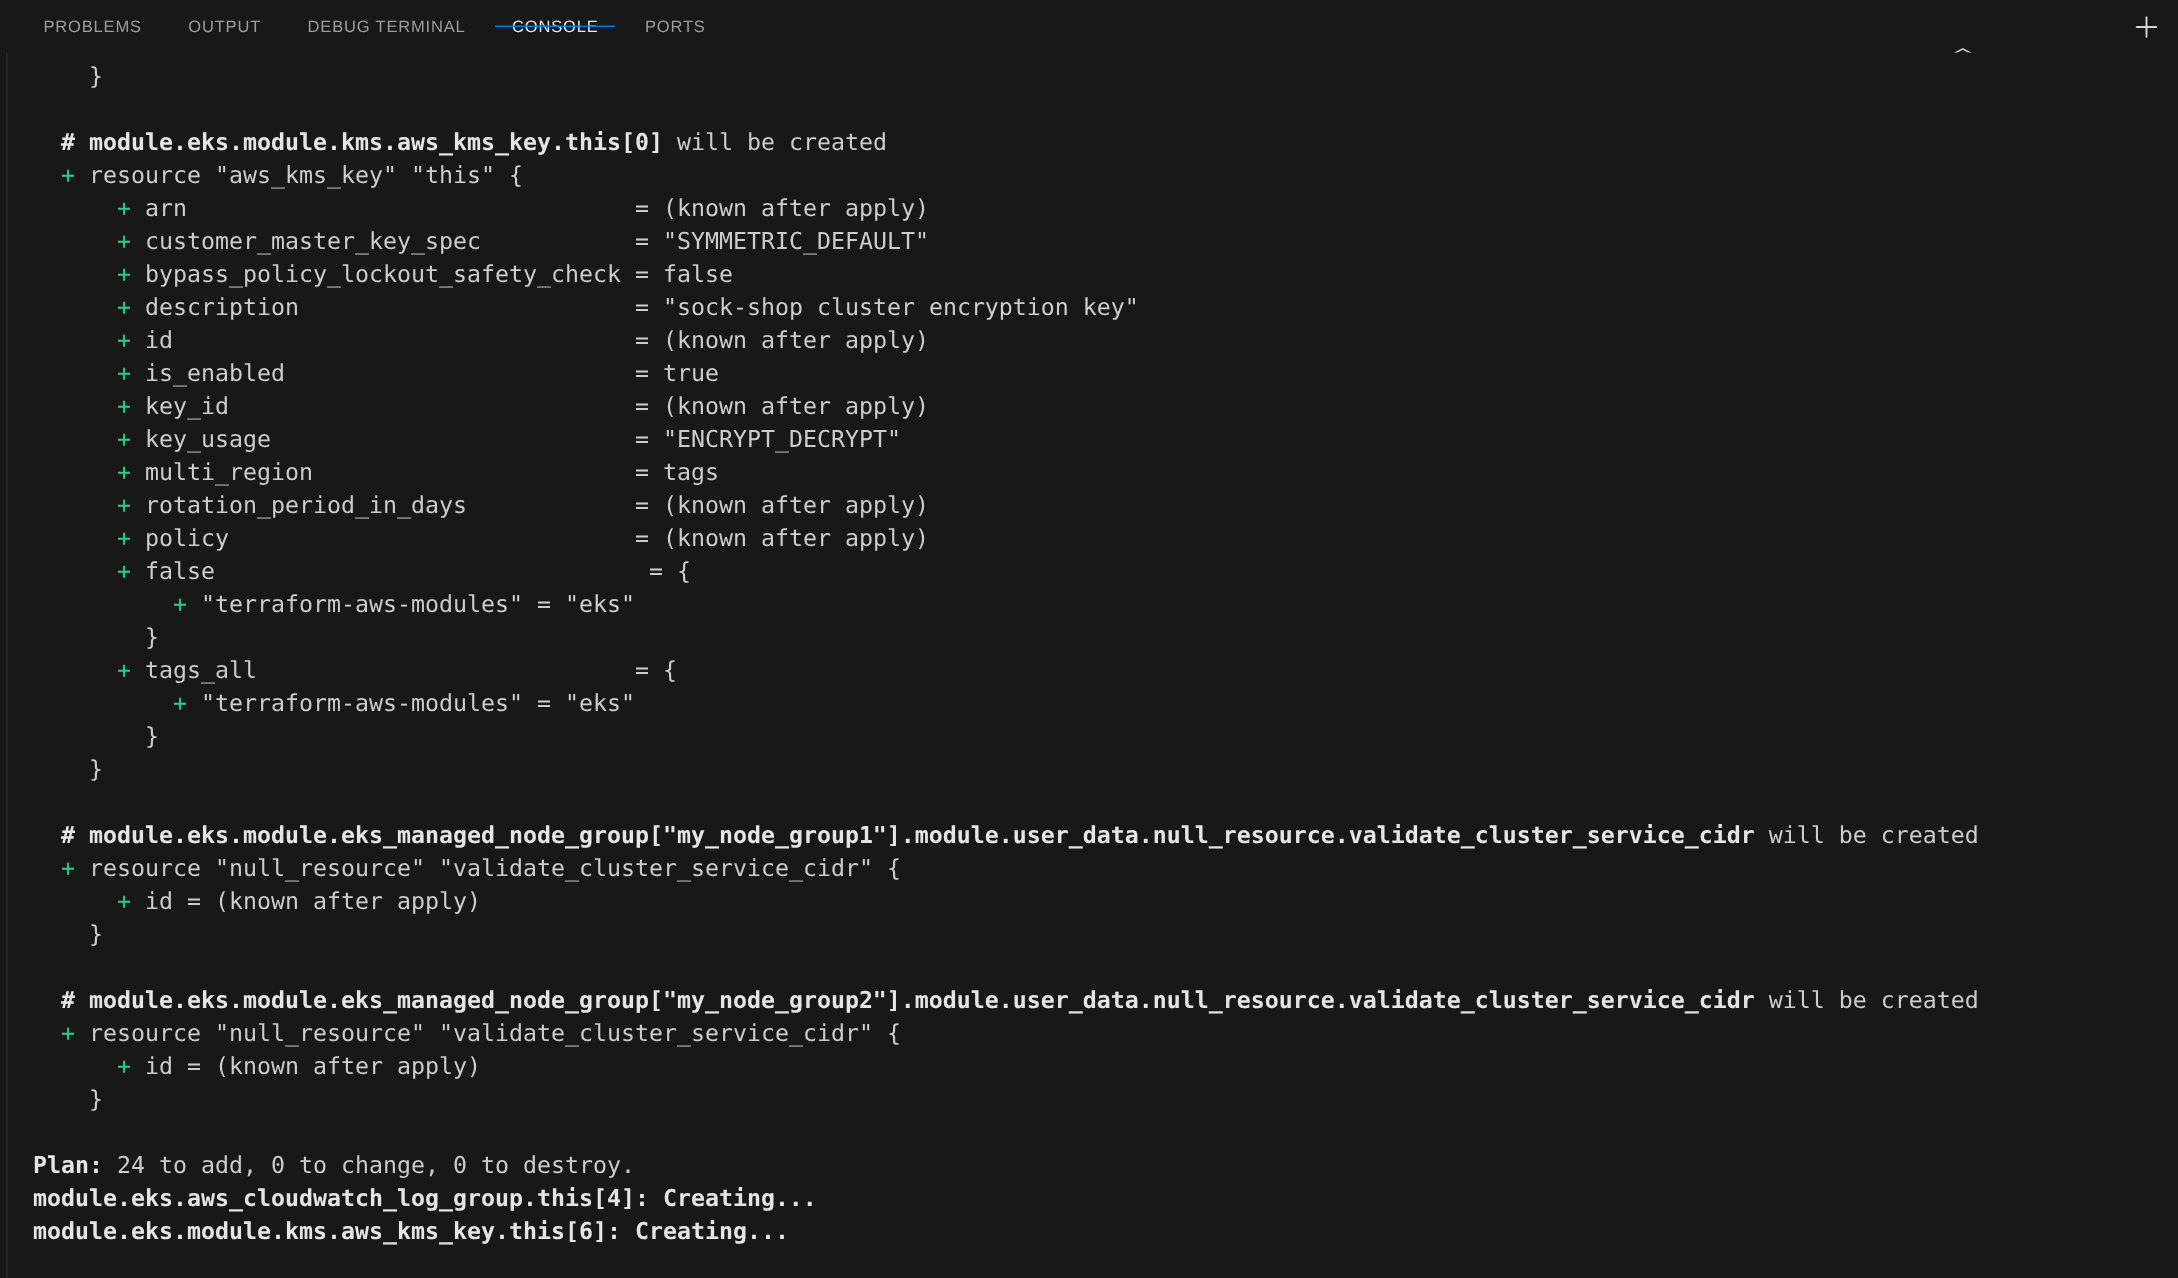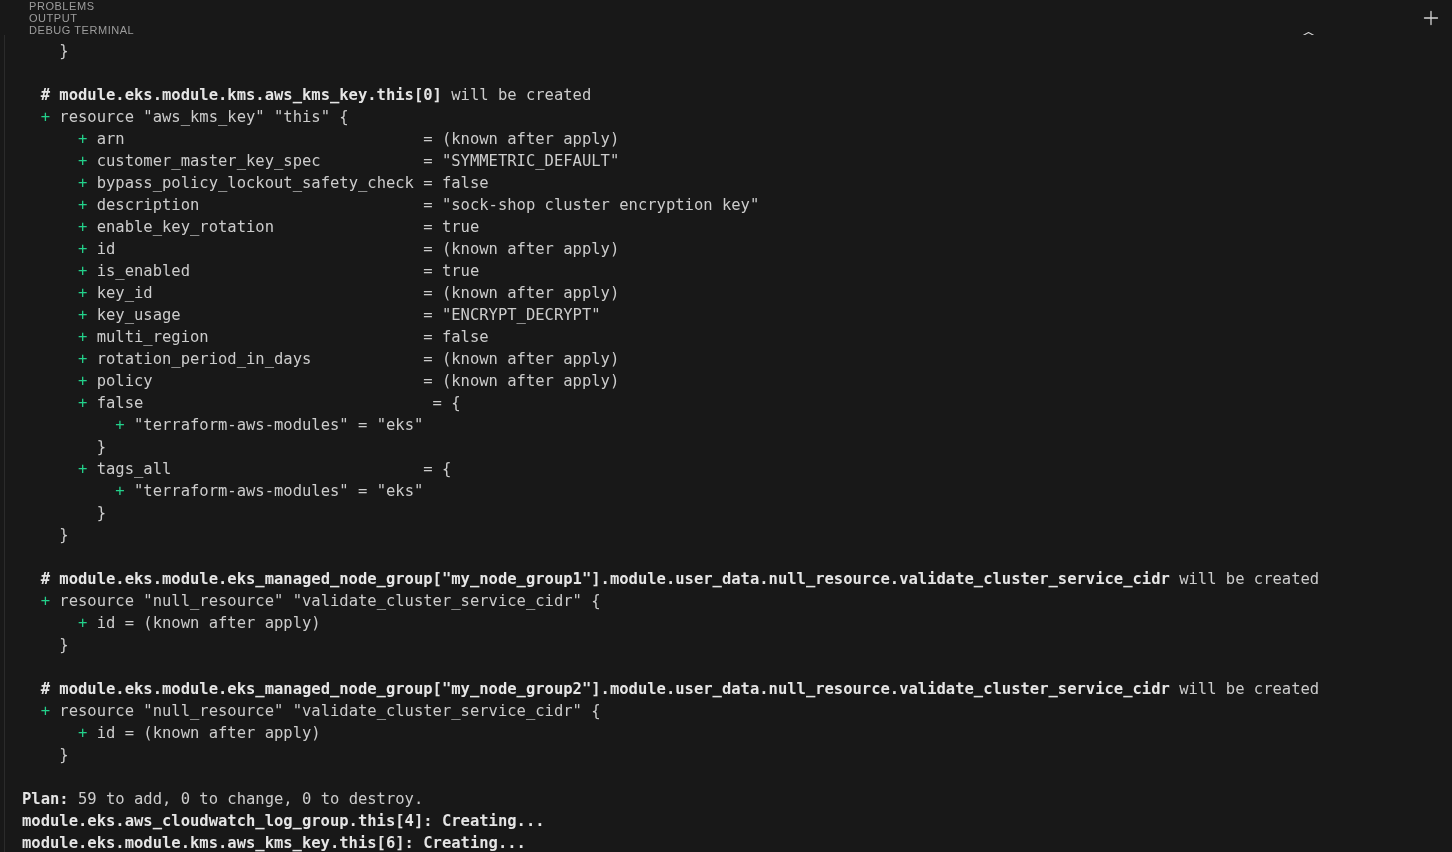--- a/index.html
+++ b/index.html
@@ -19,23 +19,22 @@
     position: relative;
     height: 35px;
     background: #181818;
     display: flex;
     align-items: stretch;
     justify-content: space-between;
     box-sizing: border-box;
   }
   .panel-tabs {
     display: flex;
-    align-items: flex-start;
+    align-items: center;
     padding-left: 18px;
-    flex-direction: column;
   }
   .panel-tab {
     position: relative;
     display: flex;
     align-items: center;
     padding: 0 11px;
     margin-right: 9px;
     font-family: "Liberation Sans", sans-serif;
     font-size: 11px;
     letter-spacing: 0.55px;
@@ -176,43 +175,42 @@
   <div class="panel-left-border"></div>
   <div class="term-scroll" id="term-scroll">
       <div class="line"><span>    </span><span class="dim">}</span></div>
       <div class="line">&nbsp;</div>
       <div class="line"><span>  </span><span class="bold"># module.eks.module.kms.aws_kms_key.this[0]</span><span class="dim"> will be created</span></div>
       <div class="line"><span>  </span><span class="plus">+</span><span class="dim"> resource "aws_kms_key" "this" {</span></div>
       <div class="line"><span>      </span><span class="plus">+</span><span class="dim"> arn                                = (known after apply)</span></div>
       <div class="line"><span>      </span><span class="plus">+</span><span class="dim"> customer_master_key_spec           = "SYMMETRIC_DEFAULT"</span></div>
       <div class="line"><span>      </span><span class="plus">+</span><span class="dim"> bypass_policy_lockout_safety_check = false</span></div>
       <div class="line"><span>      </span><span class="plus">+</span><span class="dim"> description                        = "sock-shop cluster encryption key"</span></div>
-      <div class="line"><span>      </span><span class="plus">+</span><span class="dim"> enable_key_rotation                = true</span></div>
       <div class="line"><span>      </span><span class="plus">+</span><span class="dim"> id                                 = (known after apply)</span></div>
       <div class="line"><span>      </span><span class="plus">+</span><span class="dim"> is_enabled                         = true</span></div>
       <div class="line"><span>      </span><span class="plus">+</span><span class="dim"> key_id                             = (known after apply)</span></div>
       <div class="line"><span>      </span><span class="plus">+</span><span class="dim"> key_usage                          = "ENCRYPT_DECRYPT"</span></div>
-      <div class="line"><span>      </span><span class="plus">+</span><span class="dim"> multi_region                       = false</span></div>
+      <div class="line"><span>      </span><span class="plus">+</span><span class="dim"> multi_region                       = tags</span></div>
       <div class="line"><span>      </span><span class="plus">+</span><span class="dim"> rotation_period_in_days            = (known after apply)</span></div>
       <div class="line"><span>      </span><span class="plus">+</span><span class="dim"> policy                             = (known after apply)</span></div>
       <div class="line"><span>      </span><span class="plus">+</span><span class="dim"> false                               = {</span></div>
       <div class="line"><span>          </span><span class="plus">+</span><span class="dim"> "terraform-aws-modules" = "eks"</span></div>
       <div class="line"><span>        </span><span class="dim">}</span></div>
       <div class="line"><span>      </span><span class="plus">+</span><span class="dim"> tags_all                           = {</span></div>
       <div class="line"><span>          </span><span class="plus">+</span><span class="dim"> "terraform-aws-modules" = "eks"</span></div>
       <div class="line"><span>        </span><span class="dim">}</span></div>
       <div class="line"><span>    </span><span class="dim">}</span></div>
       <div class="line">&nbsp;</div>
       <div class="line"><span>  </span><span class="bold"># module.eks.module.eks_managed_node_group["my_node_group1"].module.user_data.null_resource.validate_cluster_service_cidr</span><span class="dim"> will be created</span></div>
       <div class="line"><span>  </span><span class="plus">+</span><span class="dim"> resource "null_resource" "validate_cluster_service_cidr" {</span></div>
       <div class="line"><span>      </span><span class="plus">+</span><span class="dim"> id = (known after apply)</span></div>
       <div class="line"><span>    </span><span class="dim">}</span></div>
       <div class="line">&nbsp;</div>
       <div class="line"><span>  </span><span class="bold"># module.eks.module.eks_managed_node_group["my_node_group2"].module.user_data.null_resource.validate_cluster_service_cidr</span><span class="dim"> will be created</span></div>
       <div class="line"><span>  </span><span class="plus">+</span><span class="dim"> resource "null_resource" "validate_cluster_service_cidr" {</span></div>
       <div class="line"><span>      </span><span class="plus">+</span><span class="dim"> id = (known after apply)</span></div>
       <div class="line"><span>    </span><span class="dim">}</span></div>
       <div class="line">&nbsp;</div>
-      <div class="line"><span class="bold">Plan:</span><span class="dim"> 59 to add, 0 to change, 0 to destroy.</span></div>
+      <div class="line"><span class="bold">Plan:</span><span class="dim"> 24 to add, 0 to change, 0 to destroy.</span></div>
       <div class="line"><span class="bold">module.eks.aws_cloudwatch_log_group.this[4]: Creating...</span></div>
       <div class="line"><span class="bold">module.eks.module.kms.aws_kms_key.this[6]: Creating...</span></div>
     </div>
 </div>
 
 </body></html>

